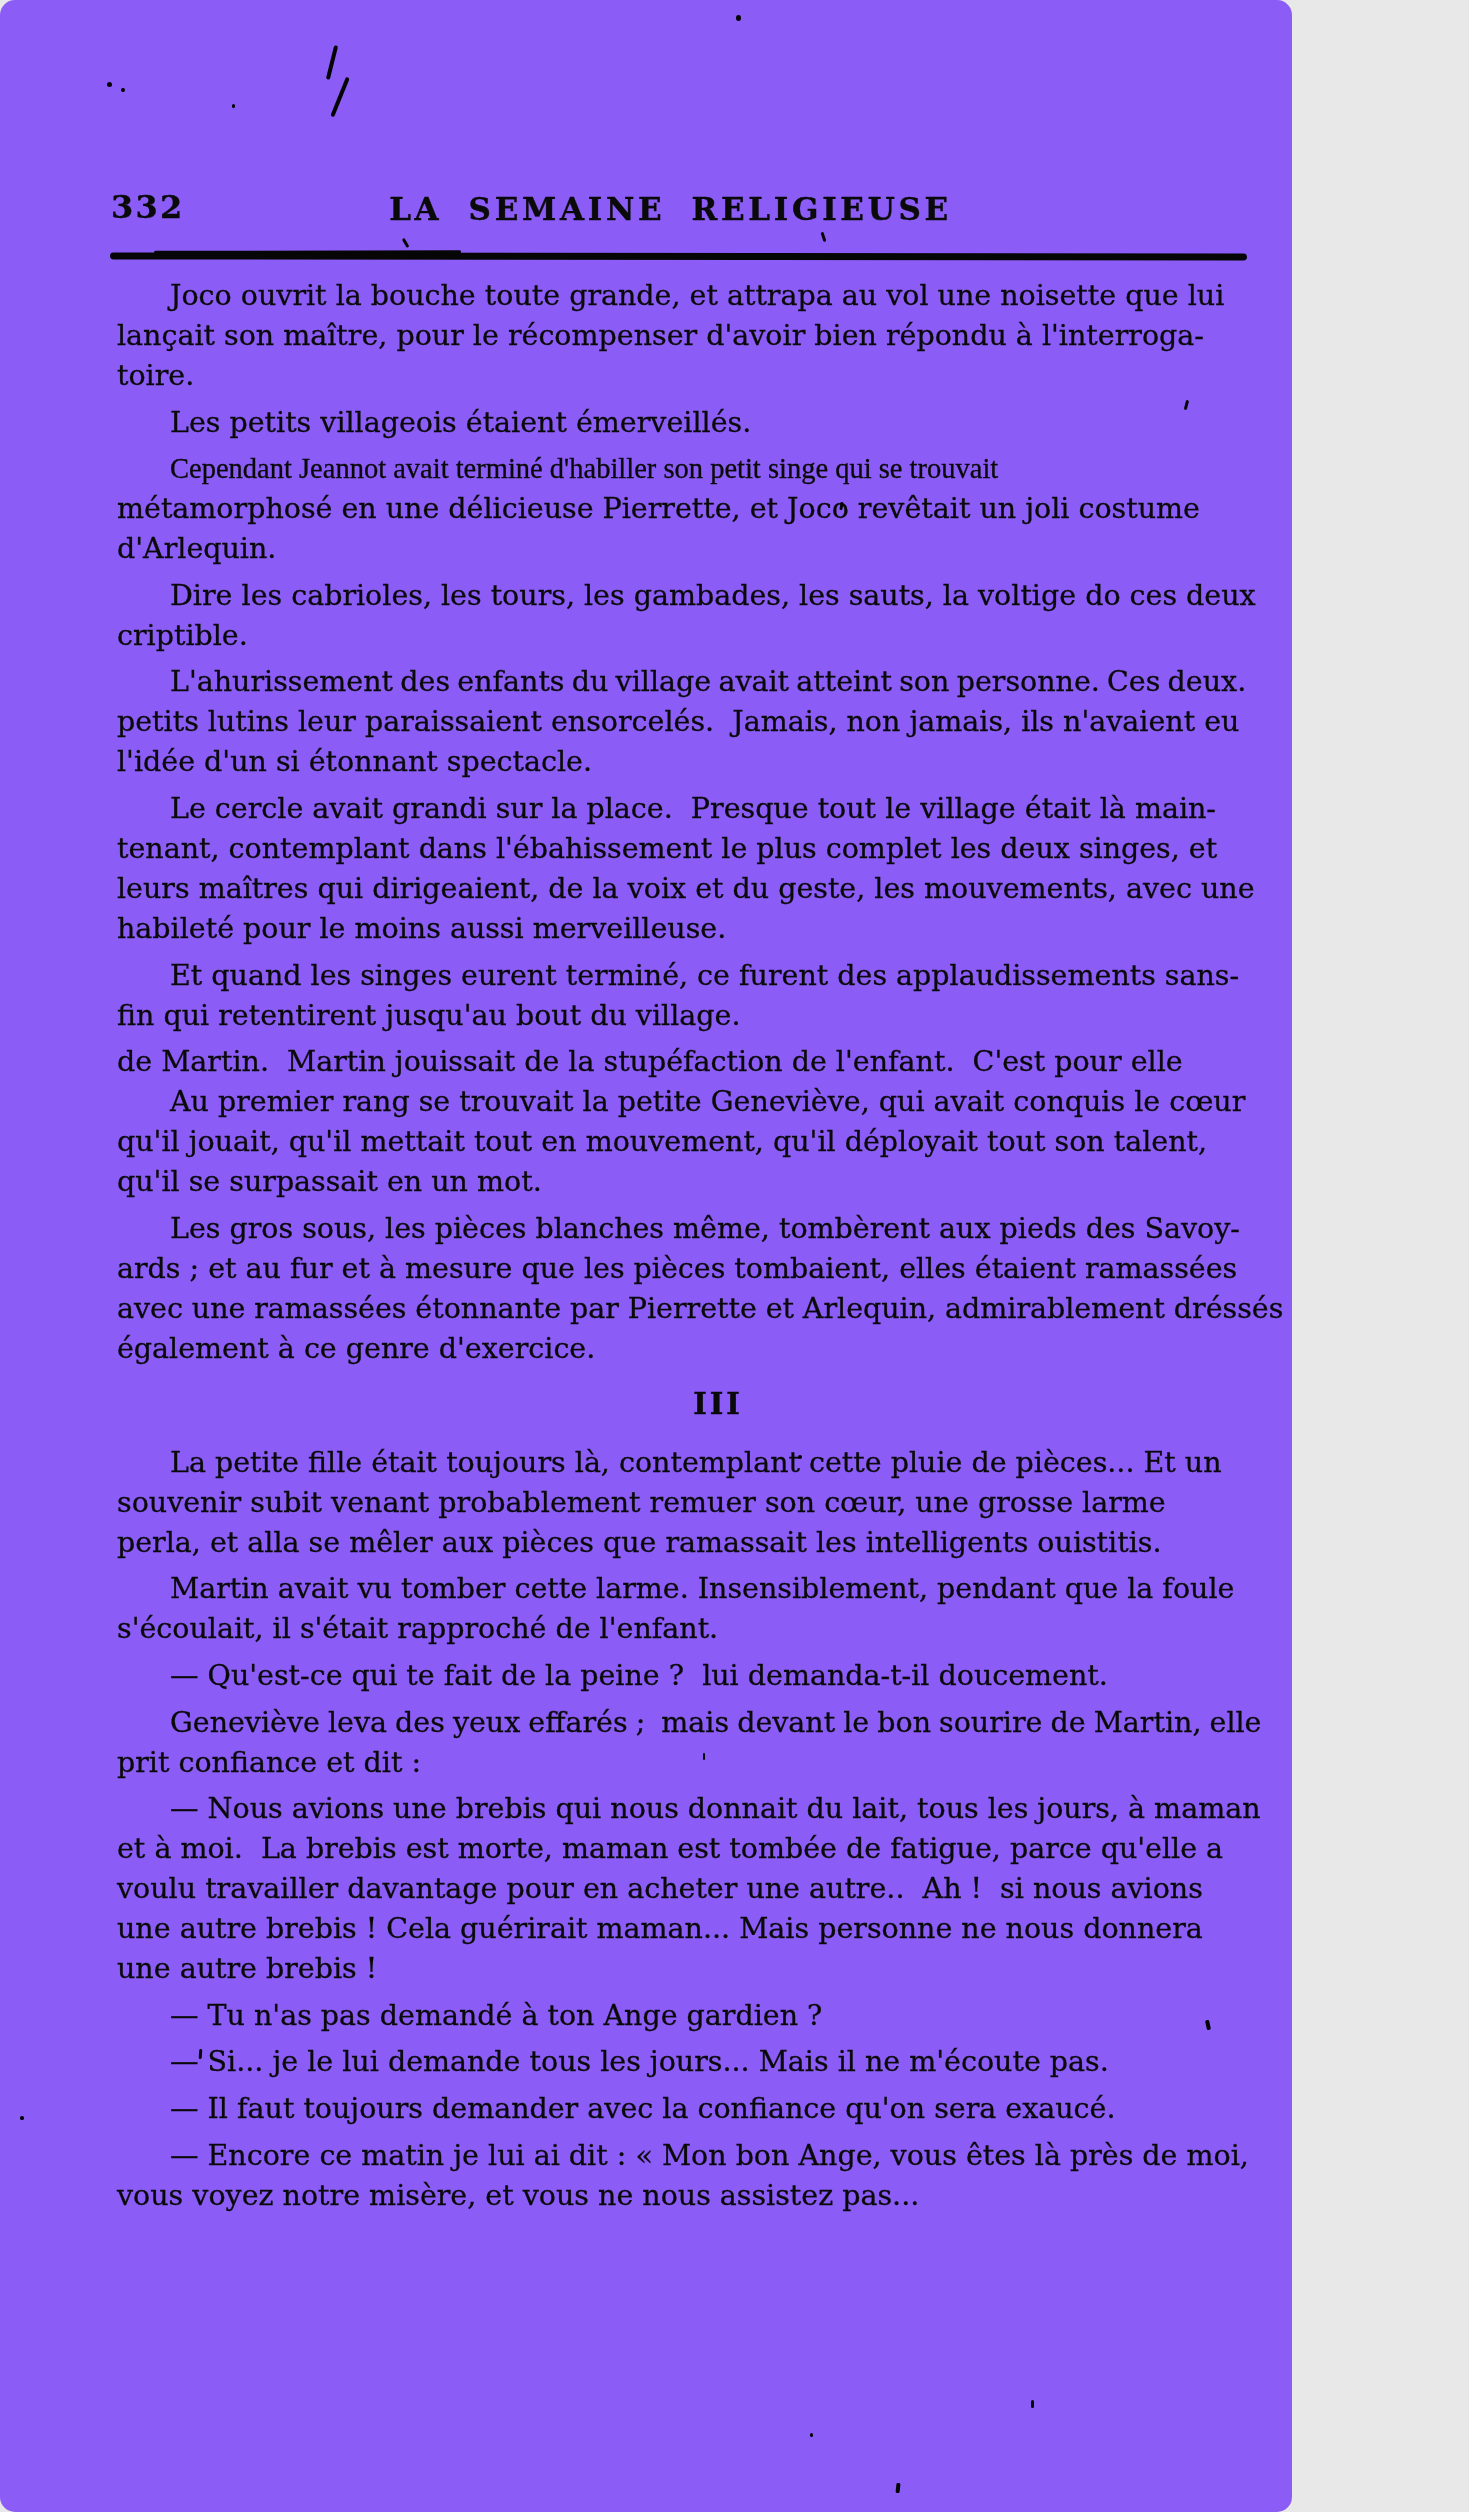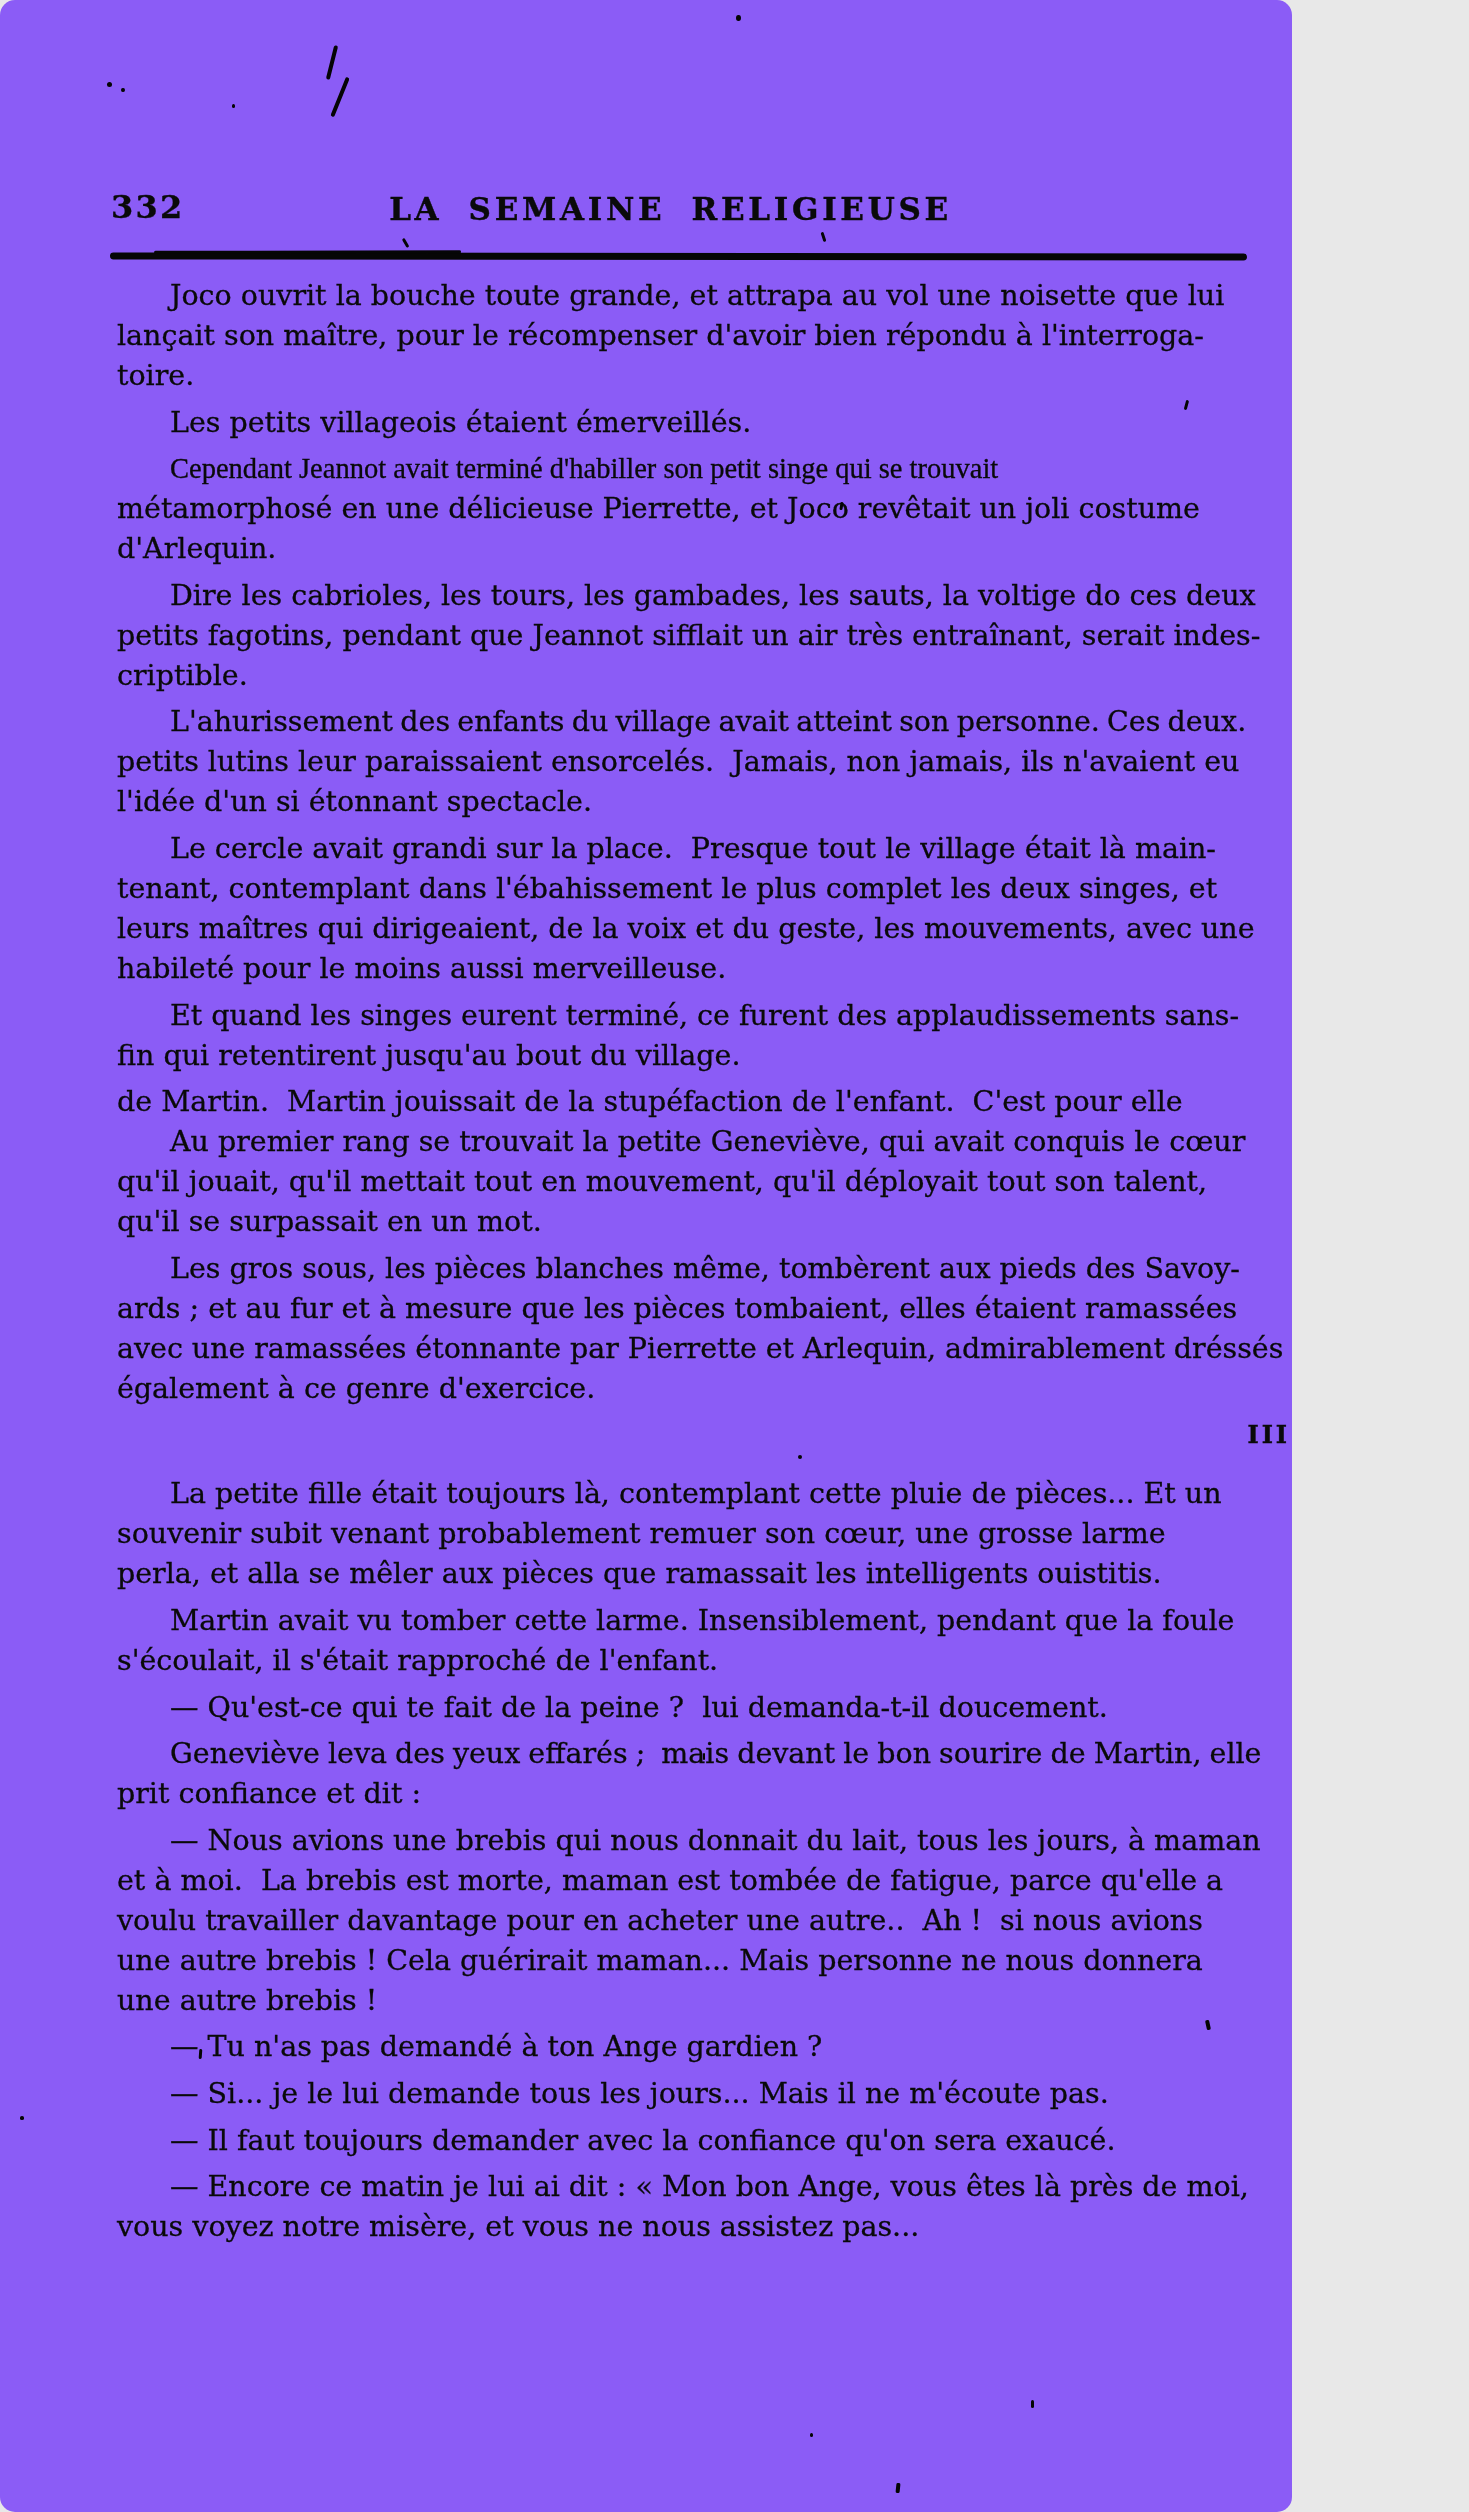--- a/index.html
+++ b/index.html
@@ -41,23 +41,23 @@
   
   .text-column{
     position:absolute;left:117px;top:276px;width:1144px;
     font-size:28.5px;line-height:40px;
     -webkit-text-stroke:0.3px #0a0a0a;
   }
   .paragraph{margin:0 0 6.6px 0;}
   .line{white-space:pre;}
   .line.first{padding-left:53px;}
   .section-heading{
-    margin:6px 0 19px 0;
-    text-align:right;
-    font-size:24px;font-weight:bold;letter-spacing:2.9px;
+    margin:15px 0 19px 0;
+    text-align:center;
+    font-size:29px;font-weight:bold;letter-spacing:2.9px;
     -webkit-text-stroke:0.4px #0a0a0a;
     transform:translateX(29px);
   }
   
   .artifact{position:absolute;background:#050505;}
   .artifact.dot{border-radius:50%;}
   .artifact.tick{border-radius:1.5px;}
   .artifact.stroke{border-radius:2.2px;}
   .binding-shadow{
     position:absolute;left:1415px;top:1063px;width:48px;height:1450px;
@@ -97,21 +97,20 @@
       <div class="paragraph">
         <div class="line first last">Les petits villageois étaient émerveillés.</div>
       </div>
       <div class="paragraph">
         <div class="line first" style="word-spacing: 0px; font-family: Liberation Serif, serif;">Cependant Jeannot avait terminé d'habiller son petit singe qui se trouvait</div>
         <div class="line" style="word-spacing: 0px;">métamorphosé en une délicieuse Pierrette, et Joco revêtait un joli costume</div>
         <div class="line last">d'Arlequin.</div>
       </div>
       <div class="paragraph">
         <div class="line first" style="word-spacing: 0px;">Dire les cabrioles, les tours, les gambades, les sauts, la voltige do ces deux</div>
-        <div class="line" style="word-spacing: 0px;">petits fagotins, pendant que Jeannot sifflait un air très entraînant, serait indes-</div>
         <div class="line last">criptible.</div>
       </div>
       <div class="paragraph">
         <div class="line first" style="word-spacing: -1.8px;">L'ahurissement des enfants du village avait atteint son personne. Ces deux.</div>
         <div class="line" style="word-spacing: 0px;">petits lutins leur paraissaient ensorcelés.  Jamais, non jamais, ils n'avaient eu</div>
         <div class="line last">l'idée d'un si étonnant spectacle.</div>
       </div>
       <div class="paragraph">
         <div class="line first" style="word-spacing: 0px;">Le cercle avait grandi sur la place.  Presque tout le village était là main-</div>
         <div class="line" style="word-spacing: 0px;">tenant, contemplant dans l'ébahissement le plus complet les deux singes, et</div>

